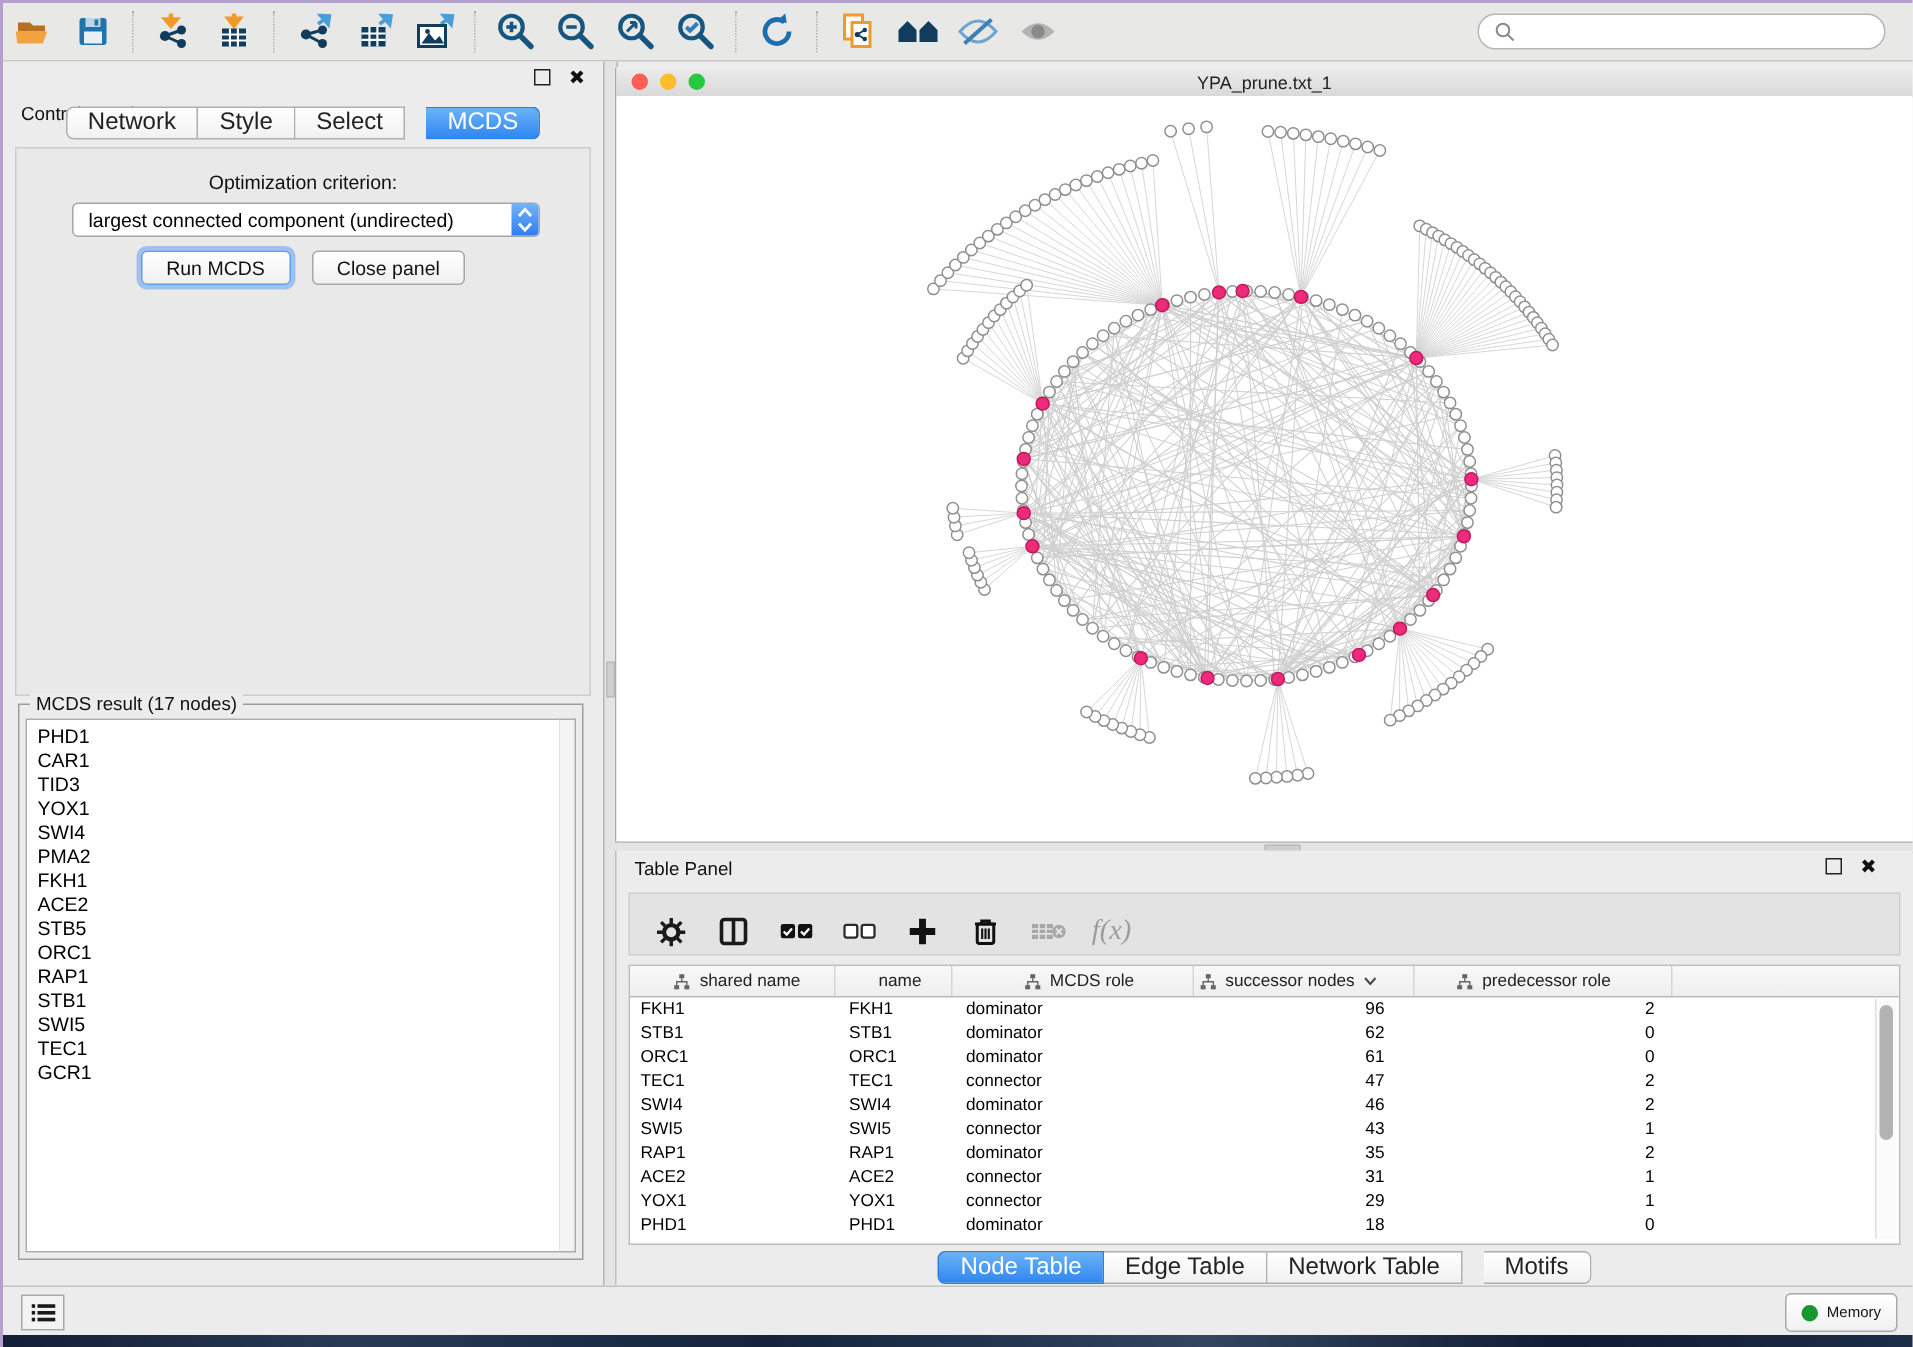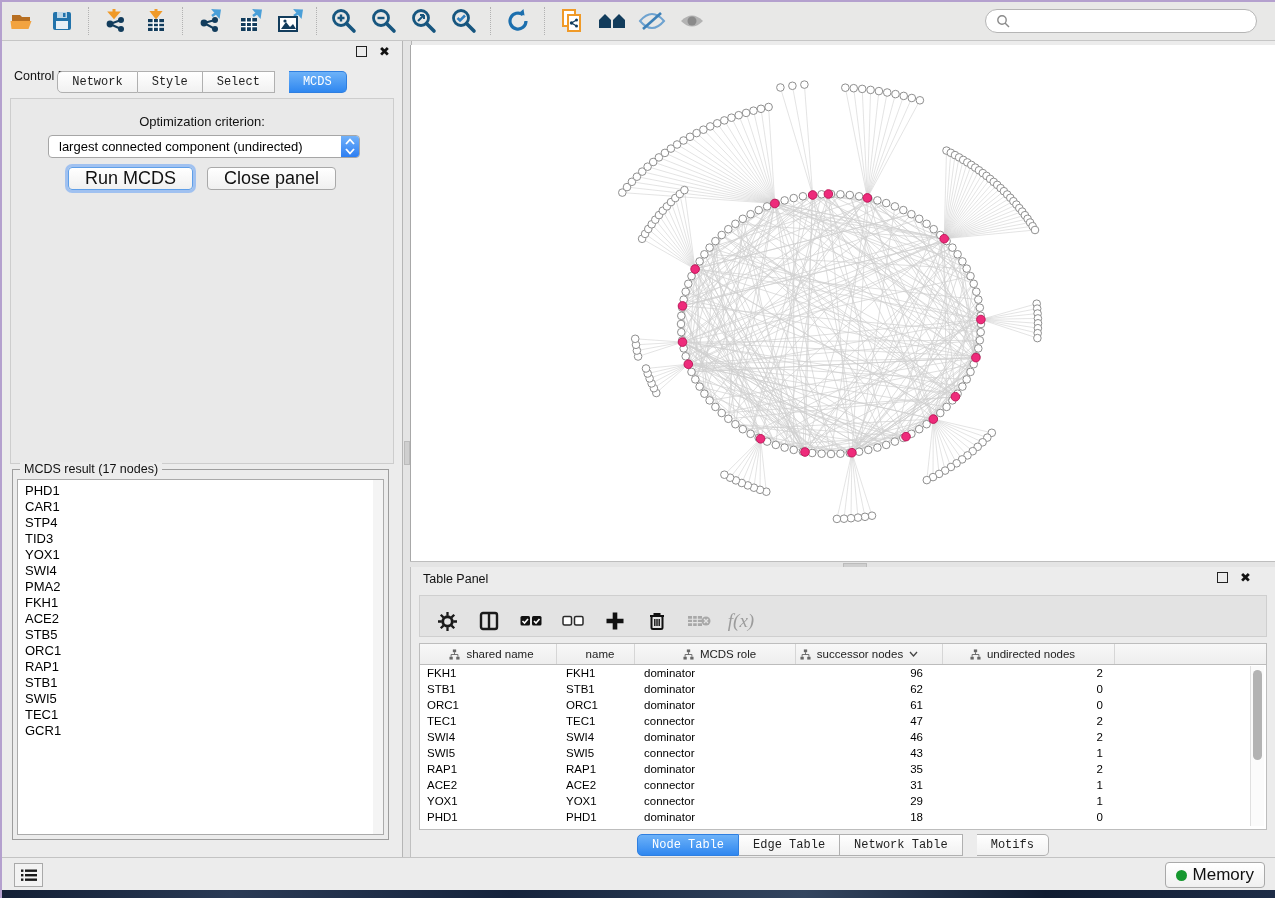--- a/index.html
+++ b/index.html
@@ -15,32 +15,32 @@
 
   
   .control-panel{position:absolute;left:0;top:39px;width:400px;bottom:40px;background:#ececec;}
   .panel-header{position:absolute;left:0;top:0;right:0;height:26px;display:flex;align-items:center;font-size:12.5px;color:#111;}
   .panel-header .ttl{margin-left:12px;margin-top:43px;}
   .win-btns{position:absolute;right:12px;top:5px;display:flex;gap:12px;align-items:center;}
   .float-ic{width:9px;height:9px;border:1.5px solid #222;display:inline-block;}
   .close-ic{font-size:13px;font-weight:bold;color:#111;line-height:9px;}
 
   .ctl-tabs{position:absolute;left:0;top:30px;width:100%;display:flex;justify-content:center;}
-  .tab{height:20px;line-height:20px;padding:0 14px;font-size:12px;background:linear-gradient(#ffffff,#f1f1f1);border:1px solid #b0b0b0;border-left:none;color:#222;cursor:default;font-family:Liberation Mono, monospace;}
+  .tab{height:20px;line-height:20px;padding:0 14px;font-size:16px;background:linear-gradient(#ffffff,#f1f1f1);border:1px solid #b0b0b0;border-left:none;color:#222;cursor:default;}
   .tab:first-child{border-left:1px solid #b0b0b0;border-radius:5px 0 0 5px;}
   .tab:last-child{border-radius:0 5px 5px 0;margin-left:14px;}
   .tab.active{background:linear-gradient(#6db2f8,#2f87f0);color:#fff;border-color:#2f7fe0;}
 
   .tab-content{position:absolute;left:8px;right:8px;top:57px;height:364px;background:#e9e9e9;border:1px solid #cdcdcd;}
   .opt-label{position:absolute;top:15px;width:100%;text-align:center;font-size:13px;color:#111;}
   .dropdown{position:absolute;left:37px;top:36px;width:312px;height:23px;background:#fff;border:1px solid #a6a6a6;border-radius:4px;box-sizing:border-box;display:flex;align-items:center;}
   .dropdown .val{flex:1;font-size:13px;padding-left:10px;white-space:nowrap;overflow:hidden;}
   .stepper{width:18px;height:21px;border-radius:0 3px 3px 0;background:linear-gradient(#72b2fa,#2d7ef2);display:flex;flex-direction:column;align-items:center;justify-content:center;gap:1px;}
   .btn-row{position:absolute;top:68px;width:100%;display:flex;justify-content:center;gap:14px;}
-  .btn{height:23px;padding:0 16px;font-size:18px;background:linear-gradient(#ffffff,#f0f0f0);border:1px solid #a9a9a9;border-radius:4px;color:#111;font-family:inherit;}
+  .btn{height:23px;padding:0 16px;font-size:13px;background:linear-gradient(#ffffff,#f0f0f0);border:1px solid #a9a9a9;border-radius:4px;color:#111;font-family:inherit;}
   .btn.focused{box-shadow:0 0 0 3px rgba(100,160,245,.55);border-color:#5f9fe8;}
 
   .groupbox{position:absolute;left:10px;top:428px;width:375px;bottom:18px;border:1px solid #9d9d9d;}
   .legend{position:absolute;top:-8px;left:7px;background:#ececec;padding:0 4px;font-size:12.5px;color:#111;}
   .mcds-list{position:absolute;left:4px;right:14px;top:9px;bottom:4px;background:#fff;border:1px solid #ababab;overflow:hidden;padding-top:3px;}
   .mcds-item{font-size:13px;line-height:16px;padding-left:7px;color:#000;}
   .mcds-scroll{position:absolute;right:4px;top:9px;bottom:4px;width:10px;background:#f4f4f4;border:1px solid #ababab;border-left:none;}
 
   
   .v-splitter{position:absolute;left:400px;top:39px;width:8px;bottom:40px;background:#e4e4e4;border-left:1px solid #b5b5b5;border-right:1px solid #b5b5b5;}
@@ -76,21 +76,21 @@
   .c4{width:172px;text-align:right;padding-right:12px;}
   .cfill{flex:1;border-right:none;}
   .grid-vscroll{position:absolute;top:22px;right:2px;bottom:3px;width:13px;background:#fbfbfb;border-left:1px solid #e0e0e0;}
   .grid-thumb{position:absolute;left:2px;top:4px;width:9px;height:90px;background:#b3b3b3;border-radius:5px;}
 
   .tbl-tabs{position:absolute;left:0;right:0;top:267px;display:flex;justify-content:center;}
 
   
   .status-bar{position:absolute;left:0;right:0;bottom:8px;height:32px;background:#ececec;border-top:1px solid #c3c3c3;}
   .list-btn{position:absolute;left:12px;top:5px;width:27px;height:22px;background:#f3f3f3;border:1px solid #a9a9a9;display:flex;align-items:center;justify-content:center;}
-  .memory-btn{position:absolute;right:10px;top:4px;height:24px;background:linear-gradient(#ffffff,#f0f0f0);border:1px solid #a9a9a9;border-radius:4px;display:flex;align-items:center;gap:6px;padding:0 10px;font-size:17px;color:#111;}
+  .memory-btn{position:absolute;right:10px;top:4px;height:24px;background:linear-gradient(#ffffff,#f0f0f0);border:1px solid #a9a9a9;border-radius:4px;display:flex;align-items:center;gap:6px;padding:0 10px;font-size:10px;color:#111;}
   .mem-dot{width:11px;height:11px;border-radius:50%;}
 
   .wallpaper{position:absolute;left:0;right:0;bottom:0;height:8px;
     background:linear-gradient(90deg,#131f35,#2a3a55 18%,#15233c 40%,#33455f 63%,#101c31 82%,#1d2c47);}
 </style>
 </head>
 <body>
 
 <div class="app">
 
@@ -257,21 +257,20 @@
         <button class="btn focused">Run MCDS</button>
         <button class="btn">Close panel</button>
       </div>
     </div>
 
     <div class="groupbox">
       <span class="legend">MCDS result (17 nodes)</span>
       <div class="mcds-list" id="mcds-list">
           <div class="mcds-item">PHD1</div>
           <div class="mcds-item">CAR1</div>
-          <div class="mcds-item">STP4</div>
           <div class="mcds-item">TID3</div>
           <div class="mcds-item">YOX1</div>
           <div class="mcds-item">SWI4</div>
           <div class="mcds-item">PMA2</div>
           <div class="mcds-item">FKH1</div>
           <div class="mcds-item">ACE2</div>
           <div class="mcds-item">STB5</div>
           <div class="mcds-item">ORC1</div>
           <div class="mcds-item">RAP1</div>
           <div class="mcds-item">STB1</div>
@@ -281,20 +280,28 @@
         </div>
       <div class="mcds-scroll"></div>
     </div>
   </div>
 
   <div class="v-splitter">
       <div class="v-handle"></div>
     </div>
 
   <div class="net-window">
+    <div class="net-titlebar">
+      <span class="net-title">YPA_prune.txt_1</span>
+      <span class="lights">
+        <span class="light" id="light-r" style="background: rgb(255, 95, 87);"></span>
+        <span class="light" id="light-y" style="background: rgb(254, 188, 46);"></span>
+        <span class="light" id="light-g" style="background: rgb(40, 200, 64);"></span>
+      </span>
+    </div>
     <div class="net-canvas" id="net-canvas"><svg width="867" height="497" viewBox="0 0 867 497">
           <g stroke="#b0b0b0" stroke-width="0.7" opacity="0.6">
             <line x1="363.8" y1="139.5" x2="475.2" y2="380.9"></line>
             <line x1="363.8" y1="139.5" x2="298.6" y2="183.6"></line>
             <line x1="363.8" y1="139.5" x2="293.4" y2="329.7"></line>
             <line x1="363.8" y1="139.5" x2="551.4" y2="197.4"></line>
             <line x1="363.8" y1="139.5" x2="401.2" y2="389.0"></line>
             <line x1="363.8" y1="139.5" x2="568.8" y2="276.3"></line>
             <line x1="363.8" y1="139.5" x2="317.3" y2="354.8"></line>
             <line x1="363.8" y1="139.5" x2="304.4" y2="177.1"></line>
@@ -1051,21 +1058,21 @@
               <path d="M1 1l3.5 4L8 1" fill="none" stroke="#444" stroke-width="1.3"></path>
             </svg>
           </div>
           <div class="hcell c4">
             <svg width="11" height="11" viewBox="0 0 12 12">
               <rect x="4.2" y="0.5" width="3.6" height="3" fill="#666"></rect>
               <rect x="0.5" y="8.5" width="3.6" height="3" fill="#666"></rect>
               <rect x="7.9" y="8.5" width="3.6" height="3" fill="#666"></rect>
               <path d="M6 3.5v2.5M2.3 8.5V6h7.4v2.5" fill="none" stroke="#666" stroke-width="1"></path>
             </svg>
-            <span>undirected nodes</span>
+            <span>predecessor role</span>
           </div>
           <div class="hcell cfill"></div>
         </div>
       <div id="tbl-body">
           <div class="grid-row">
             <div class="cell c0">FKH1</div>
             <div class="cell c1">FKH1</div>
             <div class="cell c2">dominator</div>
             <div class="cell c3">96</div>
             <div class="cell c4">2</div>

